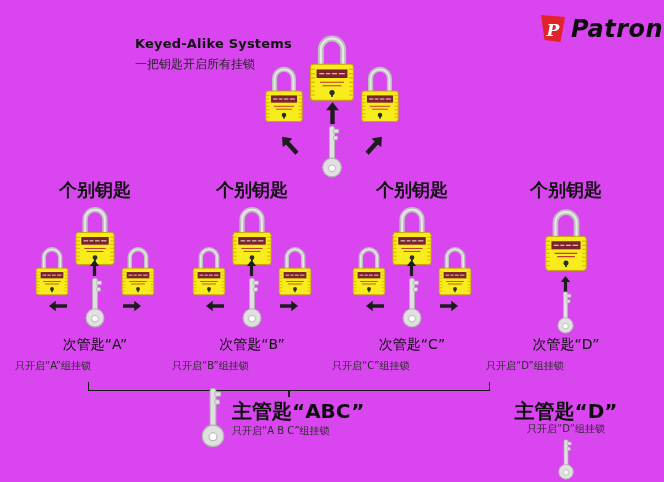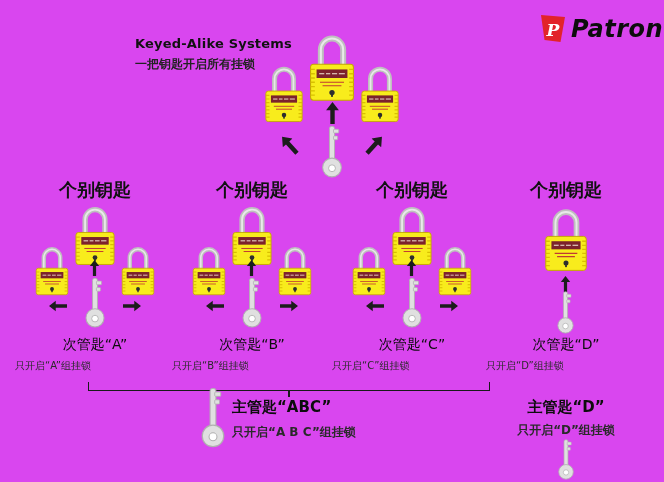--- a/index.html
+++ b/index.html
@@ -3,43 +3,43 @@
 <meta charset="utf-8">
 <style>
   * { margin:0; padding:0; box-sizing:border-box; }
   html,body { background:#ffffff; }
   body { font-family:"DejaVu Sans","Liberation Sans",sans-serif; color:#1a1a1a; }
   .canvas { position:relative; width:664px; height:482px; background:#d946ef; overflow:hidden; }
   svg { display:block; overflow:visible; }
 
   .header { position:absolute; left:135px; top:36px; }
   .title { font-size:13px; font-weight:bold; letter-spacing:.2px; color:#111; }
-  .subtitle { font-size:12px; color:#222; margin-top:5px;font-weight:bold; }
+  .subtitle { font-size:12px; color:#222; margin-top:5px; }
 
   .logo { position:absolute; left:538px; top:14px; display:flex; align-items:center; gap:5px; }
   .brand { font-size:24px; font-weight:bold; font-style:italic; color:#0d0d0d; letter-spacing:.5px; }
 
   .top-cluster { position:absolute; left:240px; top:28px; width:185px; height:152px; }
 
   .group { position:absolute; top:178px; width:160px; height:204px; }
   .g-toplabel { position:absolute; top:0; left:0; width:100%; text-align:center;
                 font-size:18px; font-weight:bold; color:#111; }
   .key-label  { position:absolute; top:158px; left:0; width:100%; text-align:center;
                 font-size:14px; font-weight:normal; color:#0d0d0d; }
   .sub-label  { position:absolute; top:181px; left:0; width:100%; 
                 font-size:10px; color:#2a2a2a; }
 
   .padlock, .key, .arrow { position:absolute; }
 
   .bracket { position:absolute; border-left:1.5px solid #1a1a1a; border-right:1.5px solid #1a1a1a;
              border-bottom:1.5px solid #1a1a1a; }
   .bracket-stem { position:absolute; background:#1a1a1a; }
 
-  .master-label { position:absolute; font-size:15px; font-weight:bold; color:#0d0d0d; }
-  .master-sub   { position:absolute; font-size:12px; color:#2a2a2a;font-weight:bold; }
+  .master-label { position:absolute; font-size:20px; font-weight:bold; color:#0d0d0d; }
+  .master-sub   { position:absolute; font-size:10px; color:#2a2a2a; }
 </style>
 </head>
 <body>
 
 <svg width="0" height="0" style="position:absolute" aria-hidden="true">
   <defs>
     <symbol id="sym-padlock" viewBox="0 0 60 84">
       <path d="M17 44 V23 a13 13 0 0 1 26 0 V44" fill="none" stroke="#bfbfbf" stroke-width="7"></path>
       <path d="M17 44 V23 a13 13 0 0 1 26 0 V44" fill="none" stroke="#e9e9e9" stroke-width="2.4"></path>
       <rect x="5" y="40" width="50" height="42" rx="3.5" fill="#f8ec1c" stroke="#c4a800" stroke-width="1.2"></rect>

